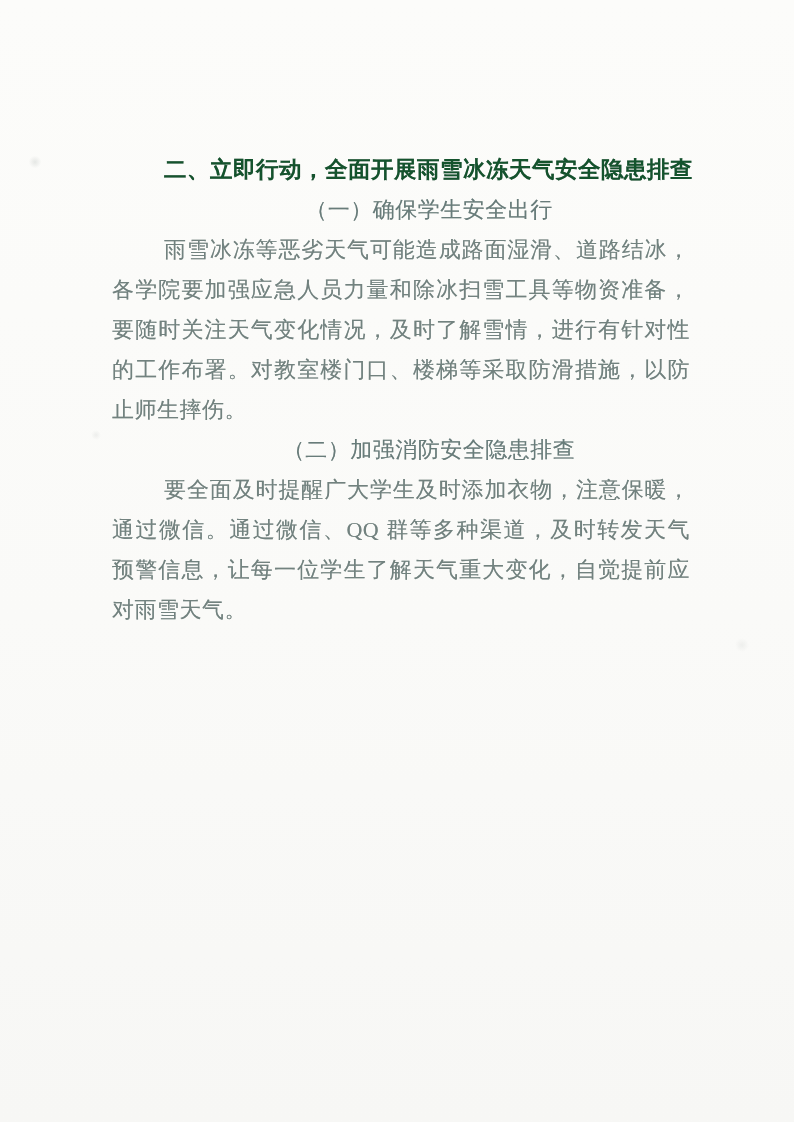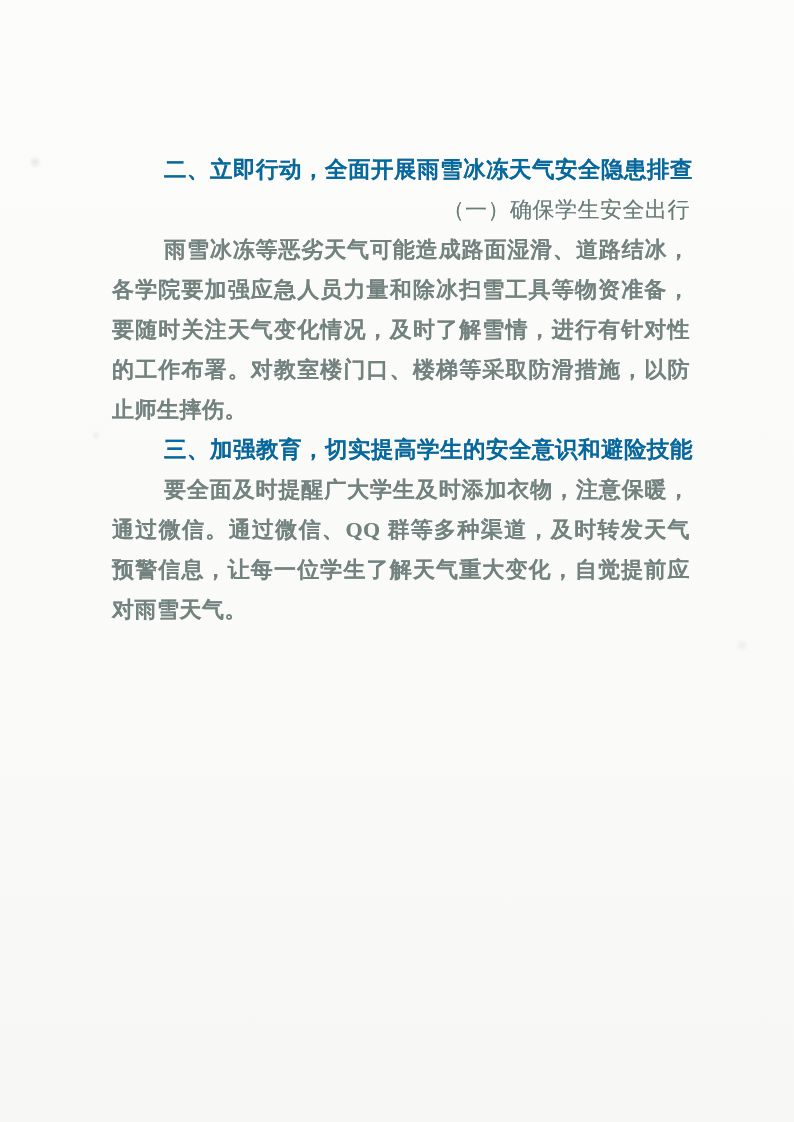--- a/index.html
+++ b/index.html
@@ -34,42 +34,41 @@
     color: #72827f;
     text-align: justify;
     
     text-shadow: 0 0 0.6px rgba(114,130,127,0.55);
   }
   .doc > div { margin: 0; }
   .heading {
     font-family: "Liberation Sans", "DejaVu Sans", sans-serif;
     font-weight: bold;
     font-size: 22.5px;
-    color: #0369a1;
+    color: #14532d;
     text-shadow: 0 0 0.6px rgba(78,91,89,0.6);
     text-indent: 52px;
     text-align: left;
     white-space: nowrap;
   }
   .subheading {
     color: #687想c7a;
     color: #687c7a;
     text-indent: 56px;
-    text-align: right;
+    text-align: center;
     white-space: nowrap;
   }
   .paragraph {
     text-indent: 52px;
-    font-weight: bold;
   }
 </style>
 </head>
 <body>
 
 <div class="page">
   <div class="doc" id="doc-body">
       <div class="heading">二、立即行动，全面开展雨雪冰冻天气安全隐患排查</div>
       <div class="subheading">（一）确保学生安全出行</div>
       <div class="paragraph">雨雪冰冻等恶劣天气可能造成路面湿滑、道路结冰，各学院要加强应急人员力量和除冰扫雪工具等物资准备，要随时关注天气变化情况，及时了解雪情，进行有针对性的工作布署。对教室楼门口、楼梯等采取防滑措施，以防止师生摔伤。</div>
-      <div class="heading">三、加强教育，切实提高学生的安全意识和避险技能</div>
+      <div class="subheading">（二）加强消防安全隐患排查</div>
       <div class="paragraph">要全面及时提醒广大学生及时添加衣物，注意保暖，通过微信。通过微信、QQ 群等多种渠道，及时转发天气预警信息，让每一位学生了解天气重大变化，自觉提前应对雨雪天气。</div>
     </div>
 </div>
 
 </body></html>

